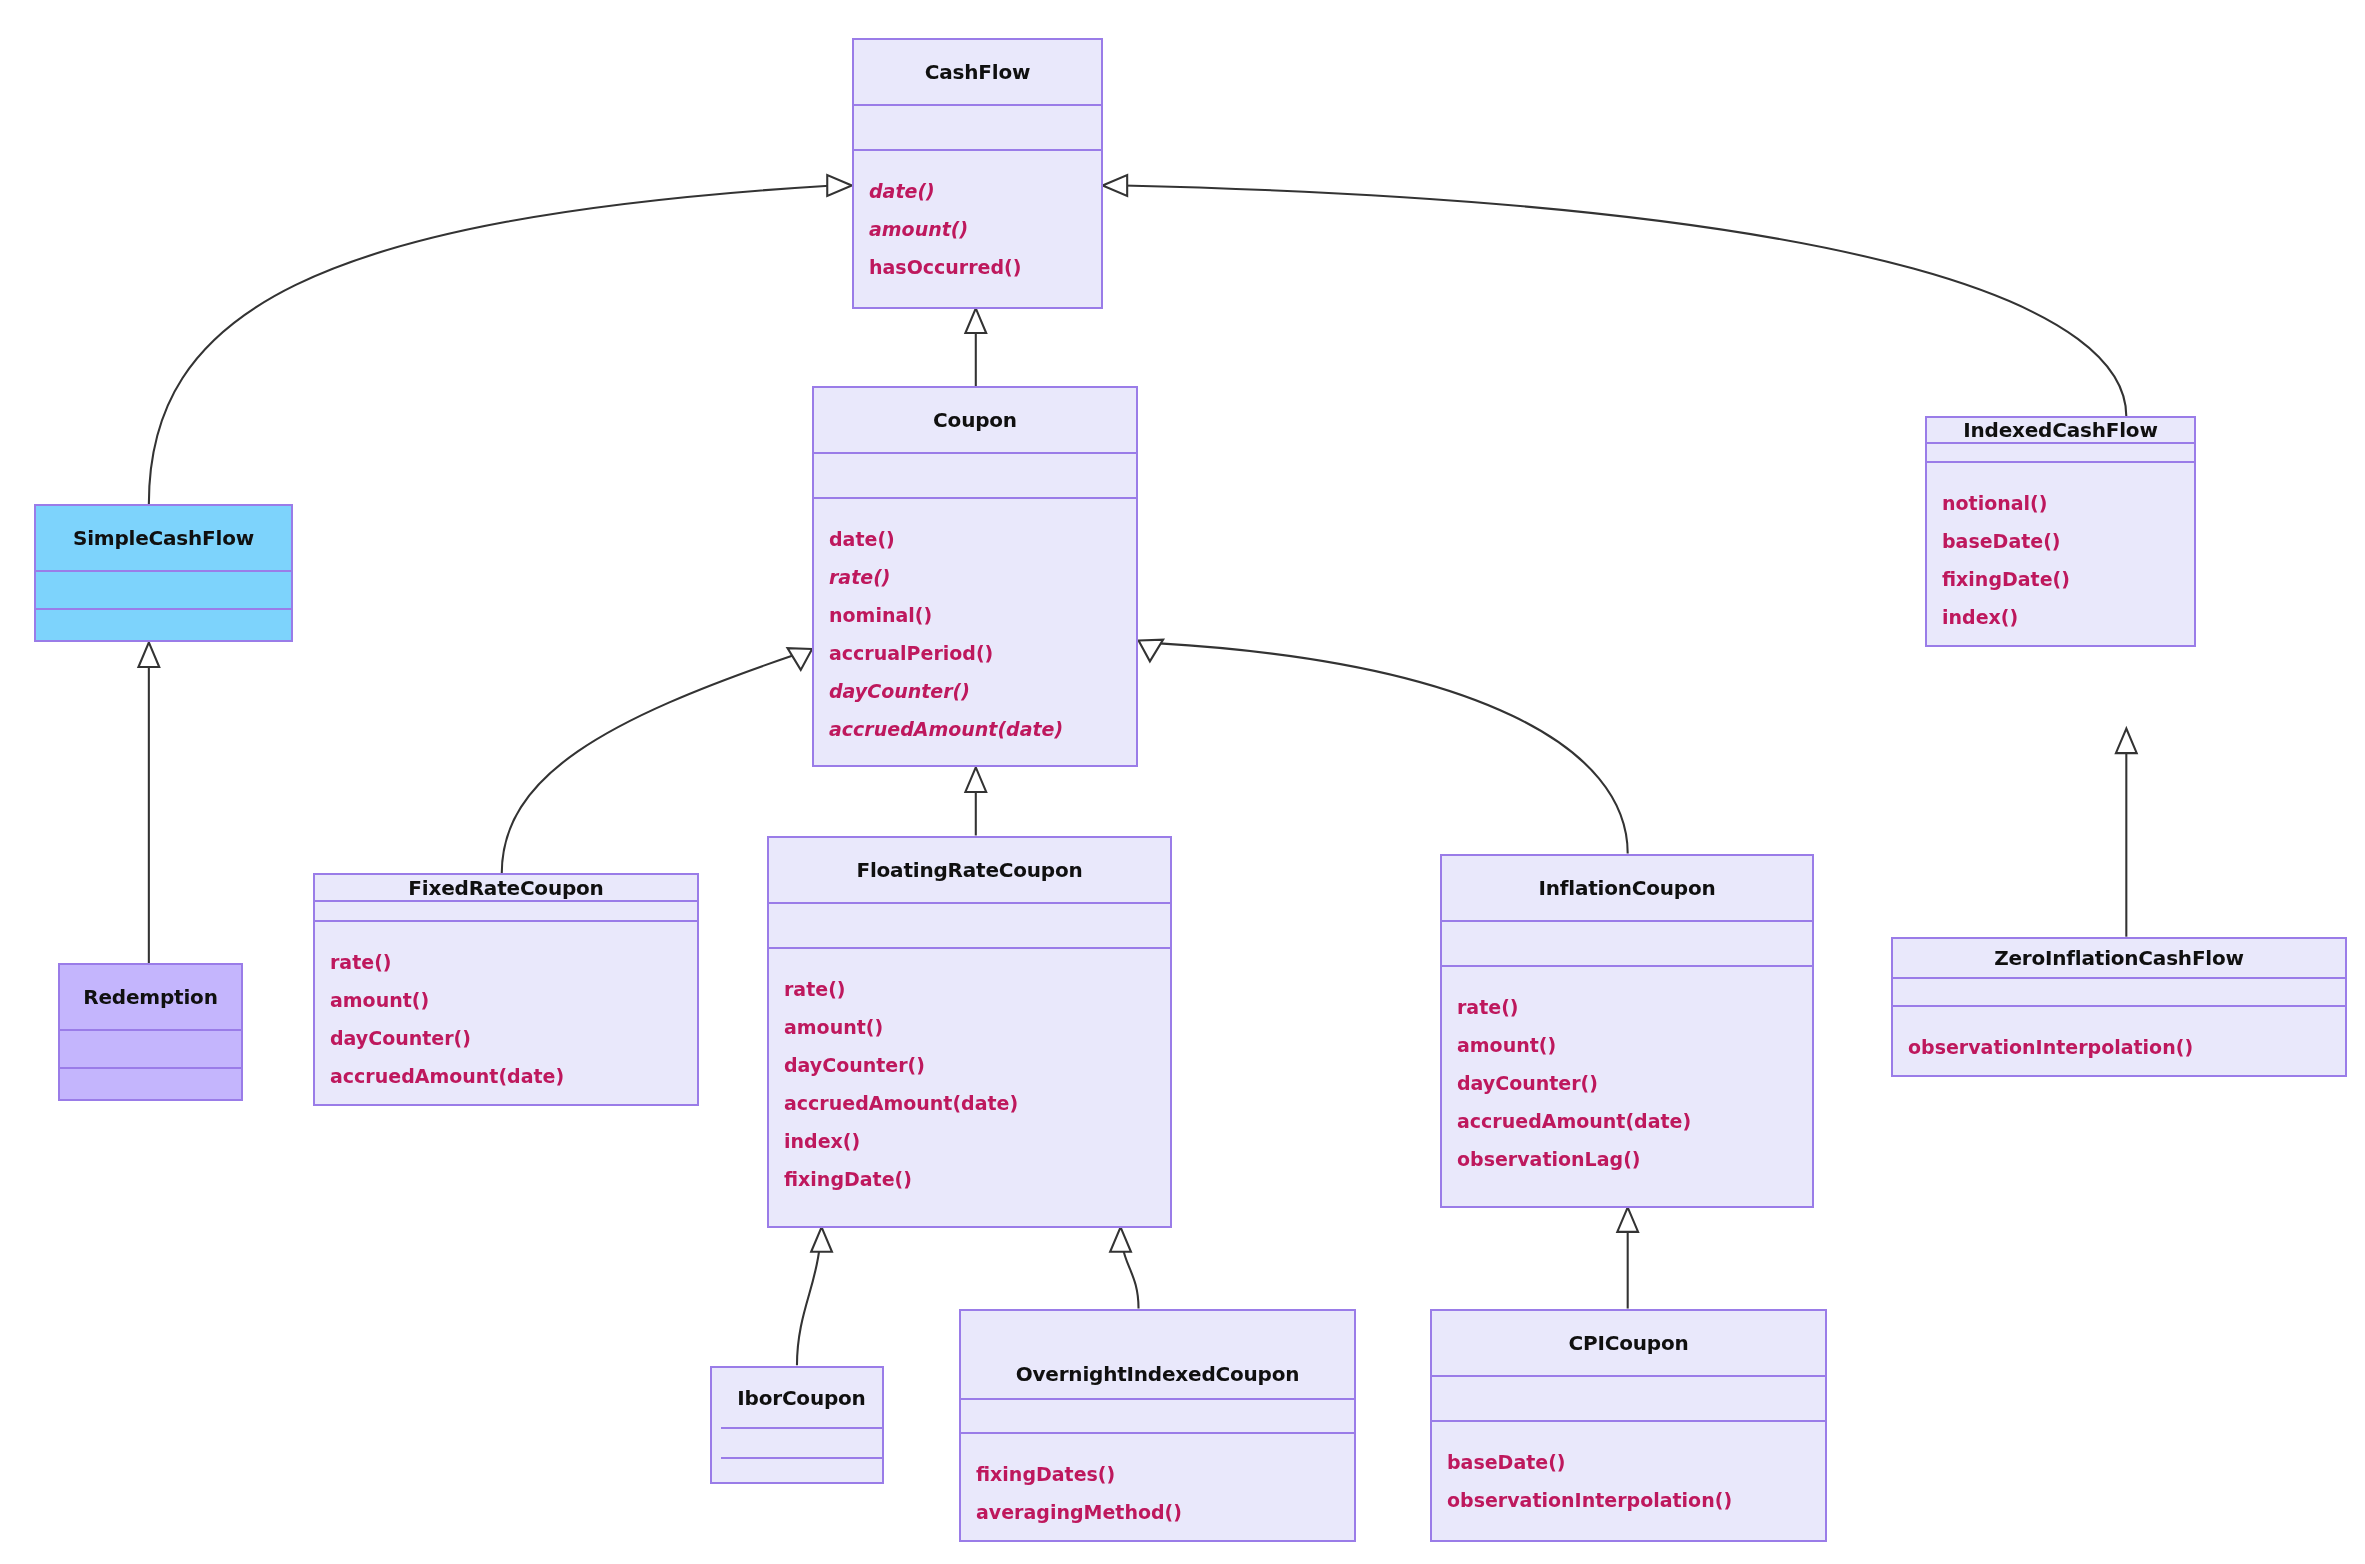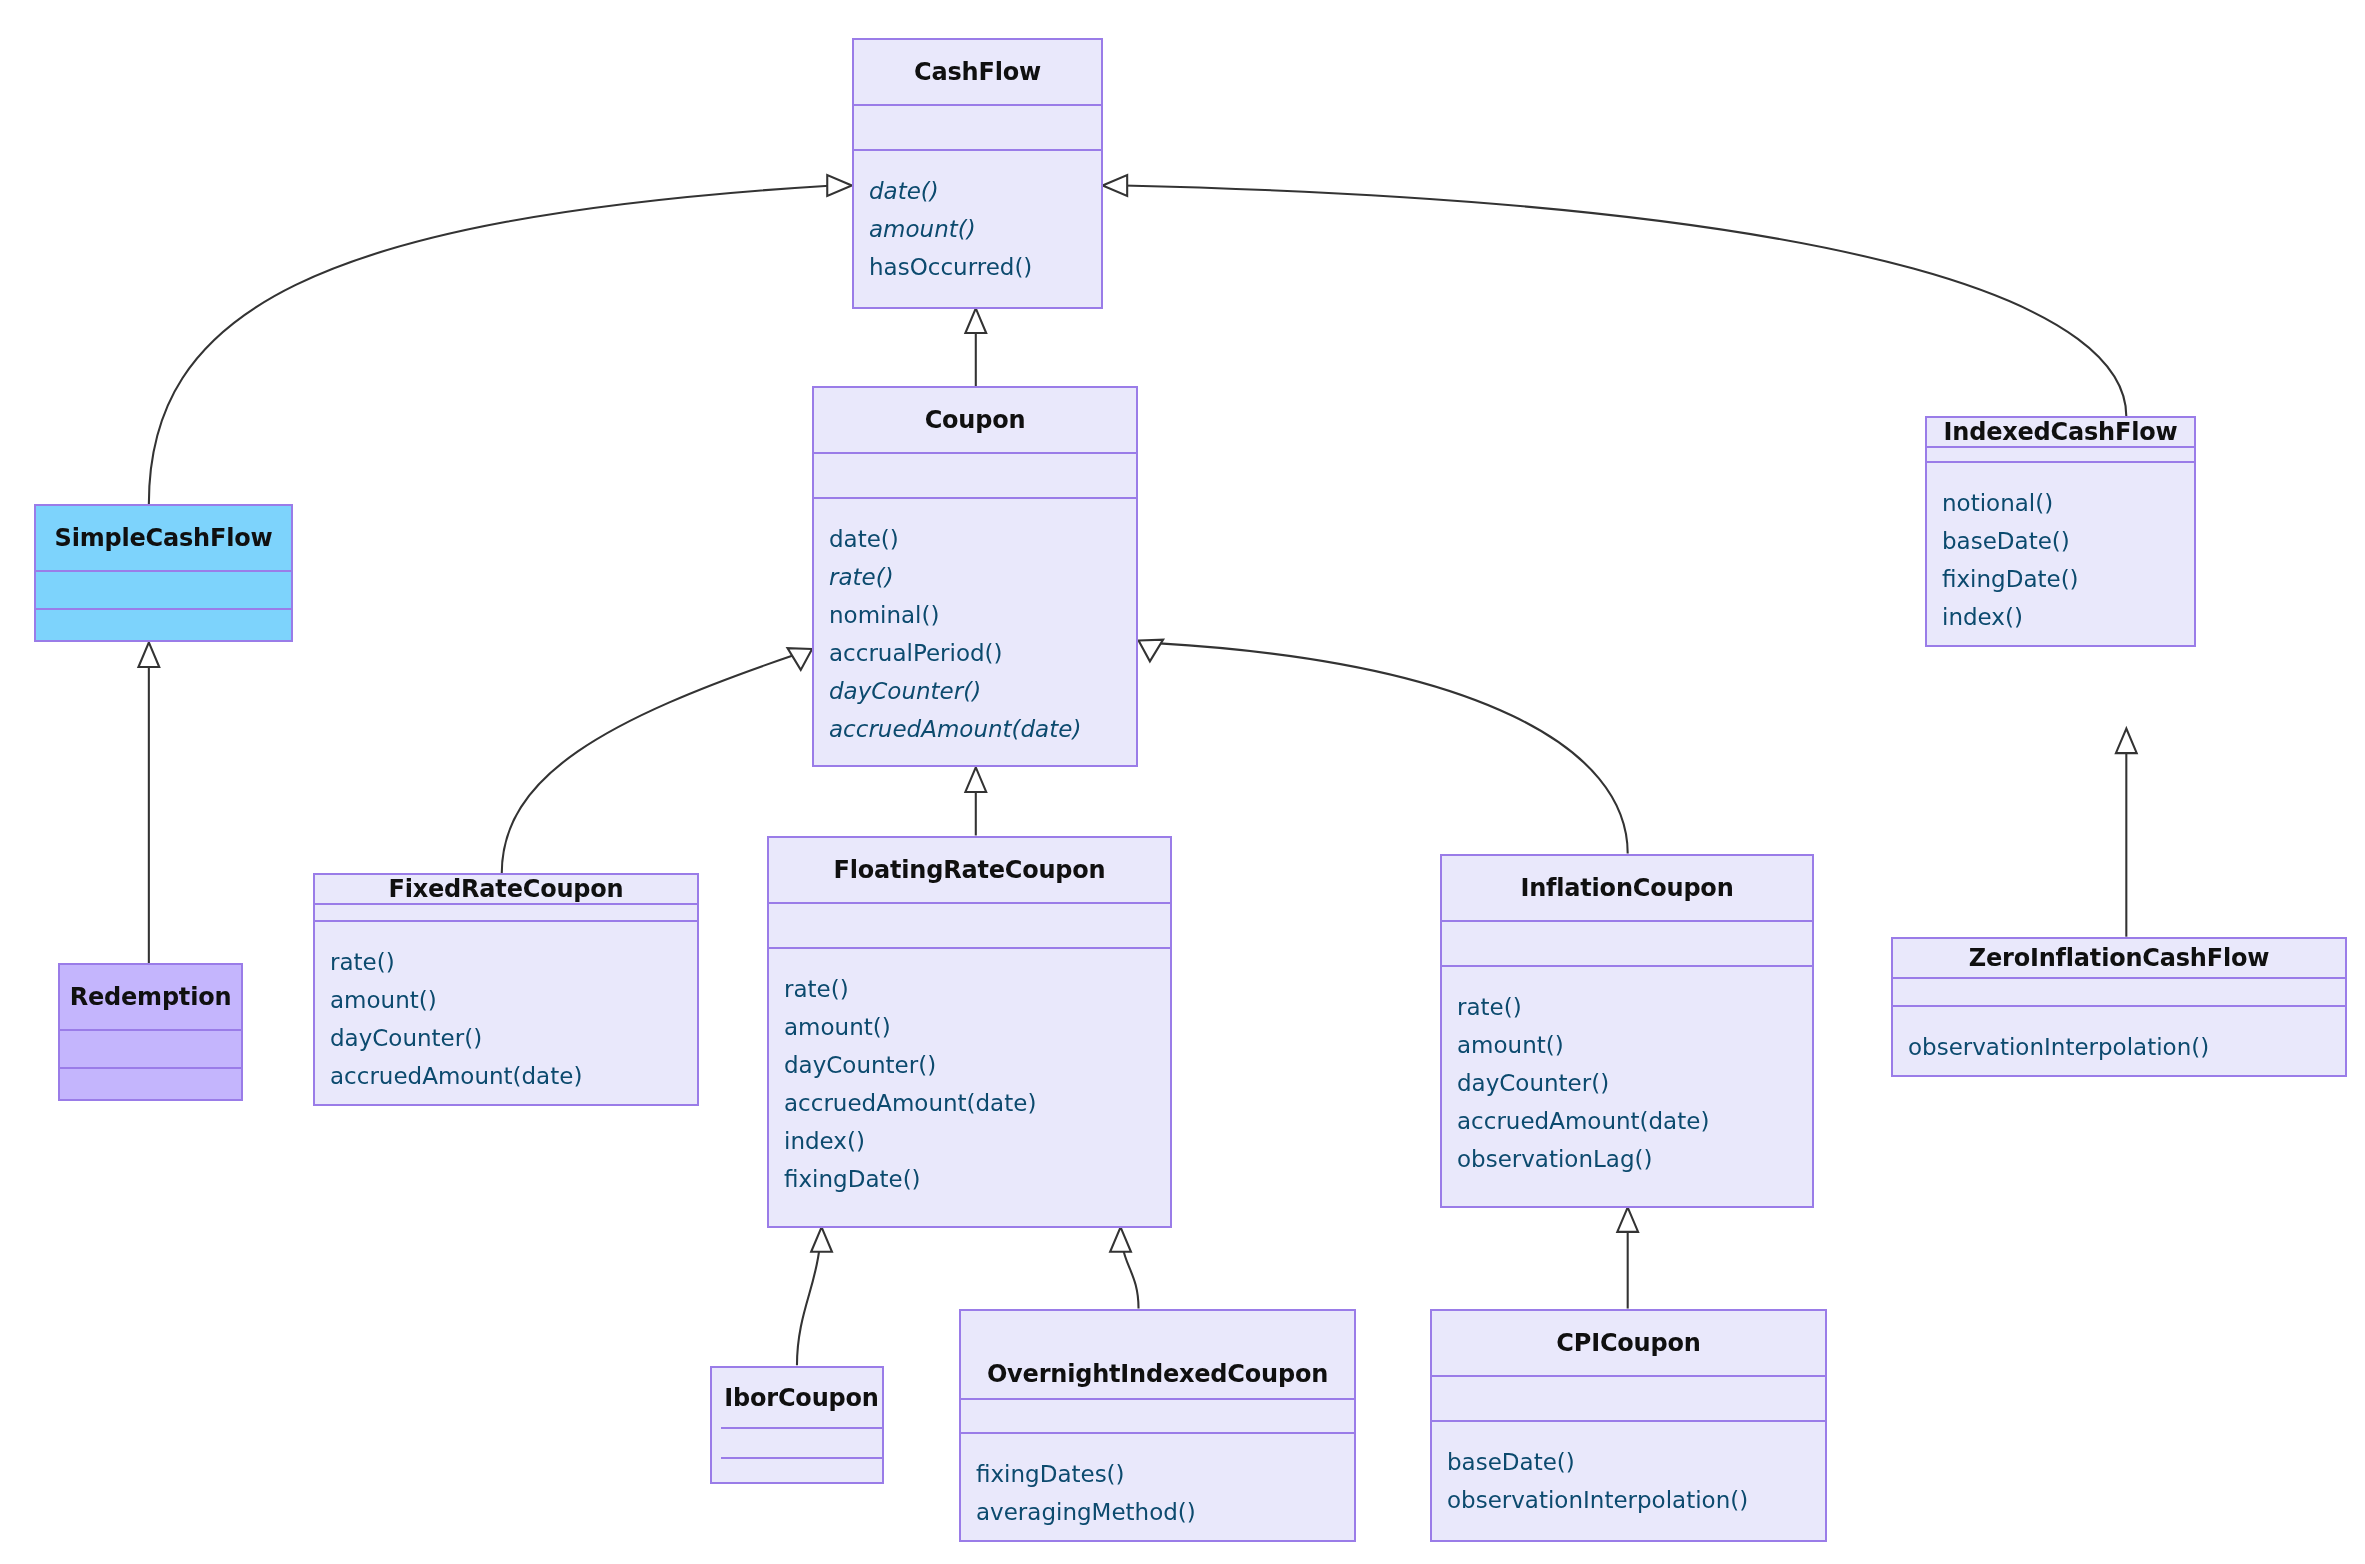--- a/index.html
+++ b/index.html
@@ -29,43 +29,44 @@
     position: absolute;
     box-sizing: border-box;
     background: #e9e8fb;
     border: 2.4px solid #9a7ce8;
     display: flex;
     flex-direction: column;
   }
   .uml-title {
     text-align: center;
     font-weight: bold;
-    font-size: 24px;
+    font-size: 20px;
     color: #101010;
     letter-spacing: -0.2px;
     box-sizing: border-box;
     display: flex;
     align-items: center;
     justify-content: center;
   }
   .uml-attrs {
     box-sizing: border-box;
     border-top: 2.4px solid #9a7ce8;
   }
   .uml-methods {
     box-sizing: border-box;
     border-top: 2.4px solid #9a7ce8;
     padding: 21px 0 9.5px 15px;
     flex: 1 1 auto;
   }
   .uml-method {
-    font-size: 23px;
-    color: #0c4a6e;
+    font-size: 19px;
+    color: #be185d;
     line-height: 38px;
     white-space: nowrap;
+    font-weight: bold;
   }
   .uml-method.abstract {
     font-style: italic;
   }
 </style>
 </head>
 <body>
 
 <div id="canvas">
   <svg id="edge-layer" viewBox="0 0 2500 1653" xmlns="http://www.w3.org/2000/svg">

